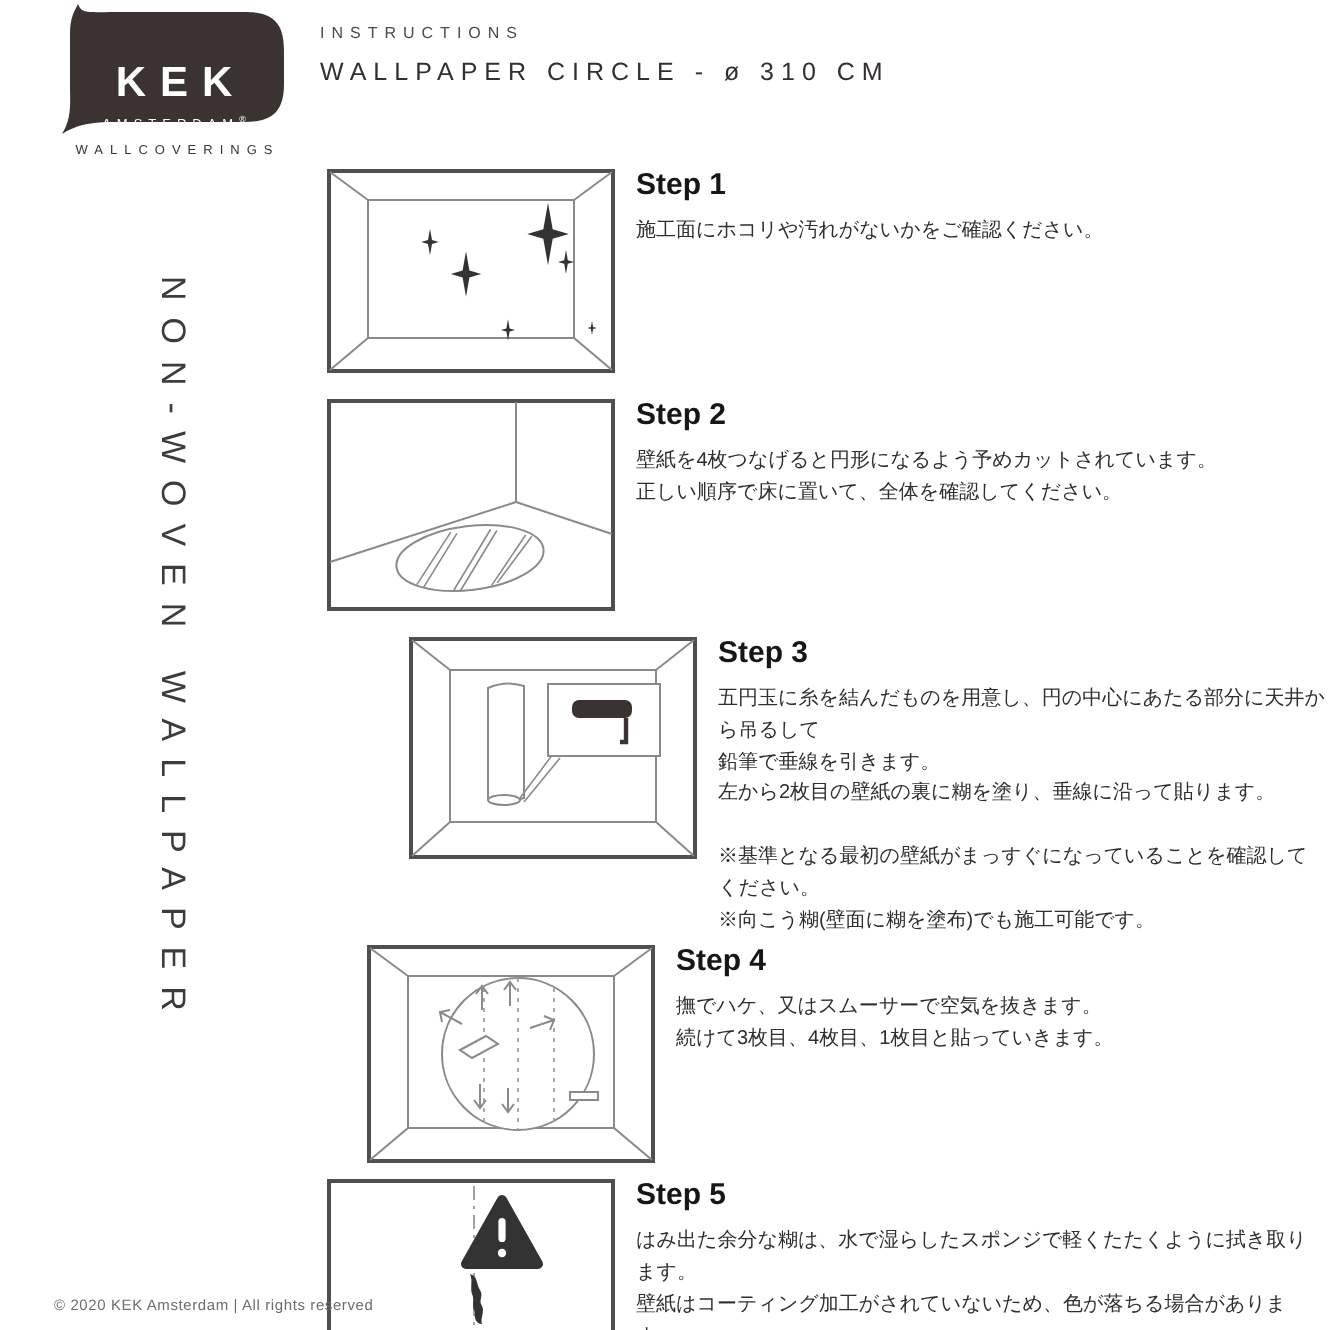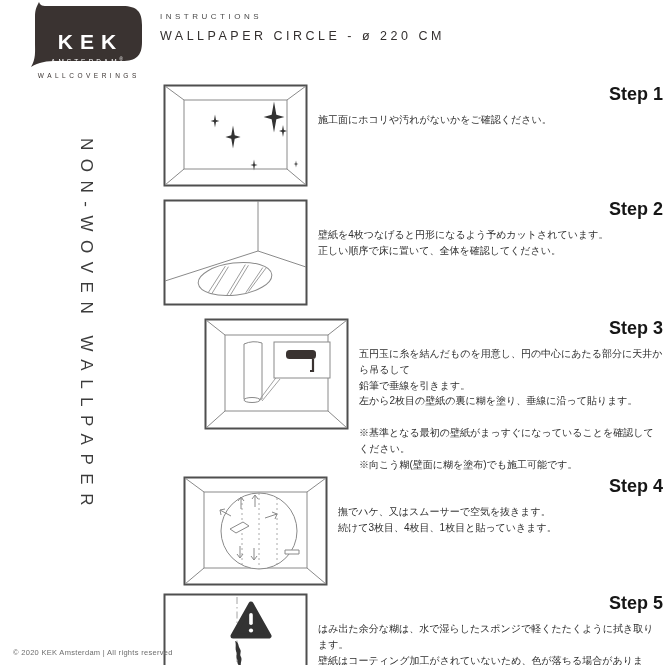--- a/index.html
+++ b/index.html
@@ -41,50 +41,50 @@
     writing-mode:vertical-rl; text-orientation:mixed;
     font-size:17px; letter-spacing:8.5px; color:#3c3c3c;
     white-space:nowrap;
   }
 
   
   .steps { position:absolute; left:163px; top:84px; width:500px; }
   .step-row { display:flex; align-items:flex-start; }
   .illus { width:145px; flex:none; }
   .step-text { margin-left:10px; width:350px; }
-  .step-label { font-size:18px; font-weight:bold; color:#161616; margin-bottom:7px;text-align:right; }
+  .step-label { font-size:15px; font-weight:bold; color:#161616; margin-bottom:7px; }
   .jp-line { font-size:10px; line-height:15.8px; min-height:15.8px; color:#2e2e2e; }
   .mb1 { margin-bottom:12px; }
   .mb2 { margin-bottom:12px; }
   .mb3 { margin-bottom:4px;margin-left:41px; }
   .mb4 { margin-bottom:7px;margin-left:20px; }
 
   
   .footer {
-    position:absolute; left:13px; top:648px;
+    position:absolute; left:27px; top:648px;
     font-size:7.5px; letter-spacing:0.3px; color:#6d6d6d;
   }
 </style>
 </head>
 <body>
 
 <div class="logo">
   <svg width="118" height="68" viewBox="0 0 118 68">
     <path d="M11,0 C13,5 15,4 34,4 L95,4 C109,4 114,10 114,23 L114,40 C114,54 108,59 94,59 L30,59 C18,59 11,60 3,65 C8,57 7,49 7,42 L7,15 C7,7 9,4 11,0 Z" fill="#3a3331" stroke="none"></path>
   </svg>
   <div class="logo-text">
     <div class="logo-kek">KEK</div>
     <div class="logo-amsterdam"><span>AMSTERDAM</span><sup>®</sup></div>
   </div>
   <div class="logo-tagline">WALLCOVERINGS</div>
 </div>
 
 <div class="header">
   <div class="header-eyebrow">INSTRUCTIONS</div>
-  <div class="header-title">WALLPAPER CIRCLE - ø 220 CM</div>
+  <div class="header-title">WALLPAPER CIRCLE - ø 310 CM</div>
 </div>
 
 <div class="vertical-label">NON-WOVEN WALLPAPER</div>
 
 <div class="steps">
 
   <div class="step-row mb1">
     <svg class="illus" width="145" height="103" viewBox="0 0 145 103">
       <rect x="1.5" y="1.5" width="142" height="100" fill="#ffffff" stroke="#4f4f4f" stroke-width="2"></rect>
       <rect x="21" y="16" width="103" height="69" fill="#ffffff" stroke="#8a8a8a" stroke-width="1"></rect>

